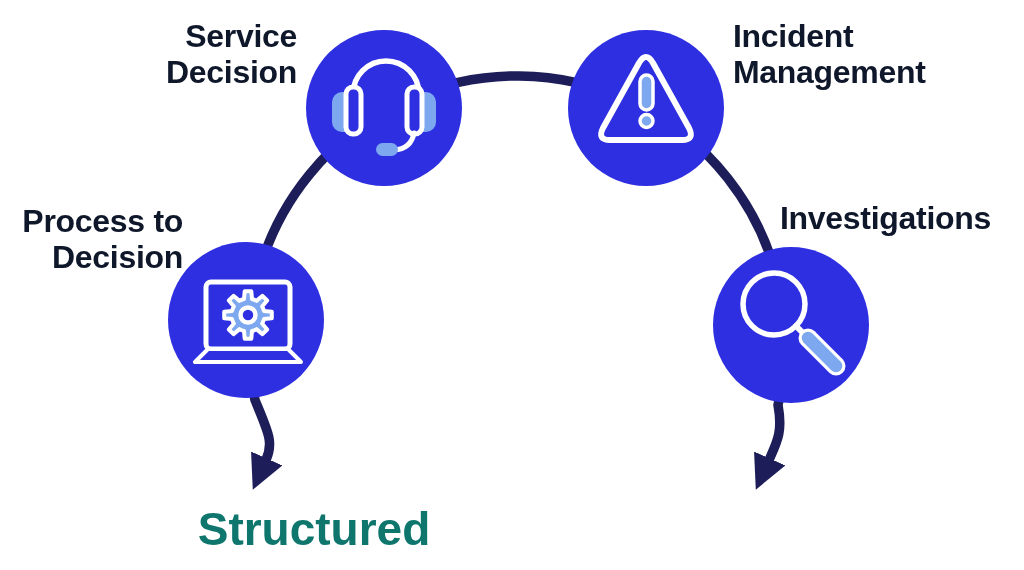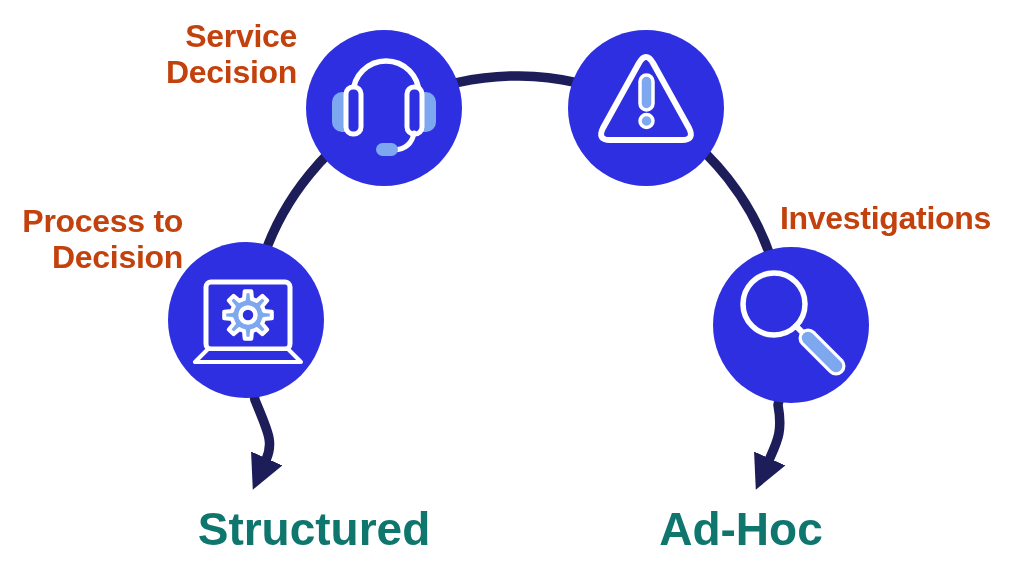--- a/index.html
+++ b/index.html
@@ -27,21 +27,21 @@
   .node-incident       { left: 568px; top: 30px; }
   .node-process        { left: 168px; top: 242px; }
   .node-investigations { left: 713px; top: 247px; }
 
   .node-label {
     position: absolute;
     font-weight: bold;
     font-size: 32px;
     line-height: 36px;
     letter-spacing: -0.3px;
-    color: #c2410c;
+    color: #0f172a;
     white-space: nowrap;
   }
   .node-label span { display: block; }
   .label-service        { right: 727px; top: 18px; text-align: right; }
   .label-incident       { left: 733px; top: 18px; text-align: left; }
   .label-process        { right: 841px; top: 203px; text-align: right; }
   .label-investigations { left: 780px; top: 200px; text-align: left; }
 
   .endpoint-label {
     position: absolute;
@@ -123,26 +123,29 @@
       <path d="M 95 91 L 123 119" stroke="#fff" stroke-width="19" stroke-linecap="round" fill="none"></path>
       <path d="M 95 91 L 123 119" stroke="#7da7ee" stroke-width="12.5" stroke-linecap="round" fill="none"></path>
     </svg>
   </div>
 
   <div class="node-label label-service">
     <span>Service</span>
     <span>Decision</span>
   </div>
 
+  <div class="node-label label-incident">
+    <span>Incident</span>
+    <span>Management</span>
+  </div>
 
   <div class="node-label label-investigations">
     <span>Investigations</span>
   </div>
 
   <div class="node-label label-process">
     <span>Process to</span>
     <span>Decision</span>
   </div>
 
   <div class="endpoint-label endpoint-structured">Structured</div>
-  <div class="endpoint-label endpoint-adhoc">Ad-Hoc</div>
 
 </div>
 
 </body></html>

